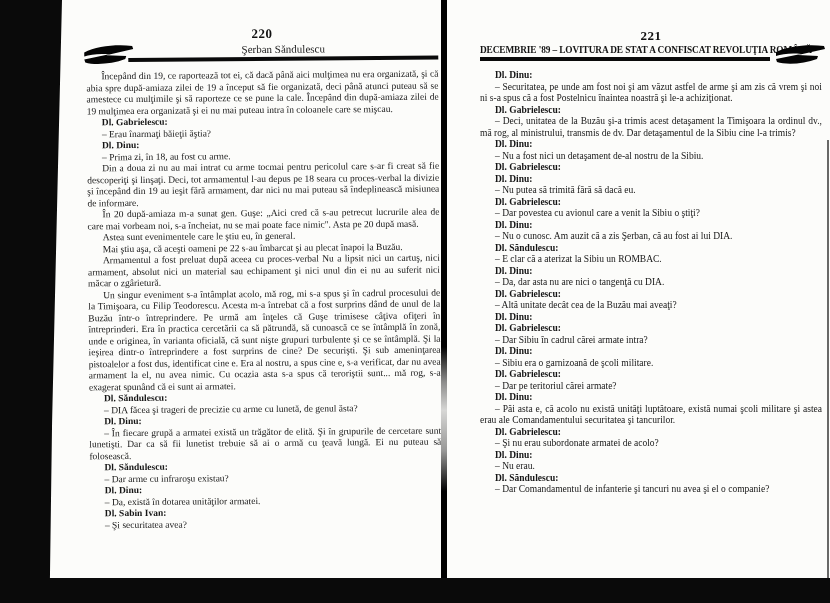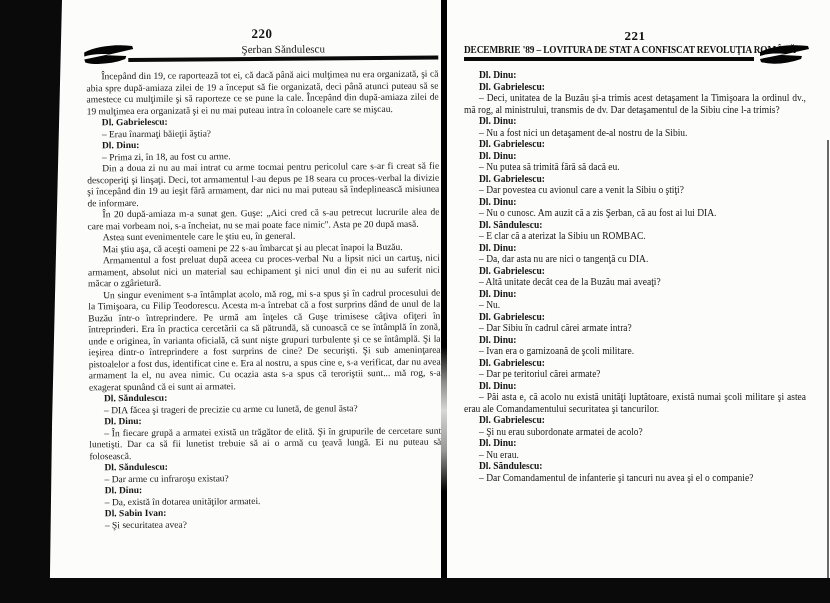--- a/index.html
+++ b/index.html
@@ -12,21 +12,21 @@
   .scan-left{position:absolute;left:0;top:0;width:62px;height:603px;background:#0a0a0a;
     clip-path:polygon(0 0,100% 0,93% 30%,84% 70%,80% 100%,0 100%);}
   .scan-bottom{position:absolute;left:46px;top:578px;width:784px;height:25px;background:#0a0a0a;}
   .scan-spine{position:absolute;left:441px;top:0;width:6px;height:578px;
     background:linear-gradient(to bottom,#000 0%,#000 60%,rgba(0,0,0,.45) 66%,rgba(0,0,0,.15) 71%,rgba(0,0,0,.4) 78%,#000 85%,#000 100%);}
   .scan-right{position:absolute;left:827px;top:140px;width:2px;height:438px;background:rgba(25,25,25,.65);}
 
   
   .page{position:absolute;color:#141414;}
   .page-left{left:88px;top:26px;width:352px;transform:rotate(-0.45deg);}
-  .page-right{left:464px;top:28px;width:342px;}
+  .page-right{left:480px;top:28px;width:342px;}
 
   .pagenum{text-align:center;font-weight:bold;font-size:13px;letter-spacing:.5px;color:#111;}
   .header{position:relative;margin-top:1px;border-bottom:4px solid #0a0a0a;padding-bottom:2px;}
   .page-left .header{margin-left:42px;text-align:center;font-size:11px;color:#1c1c1c;}
   .page-right .header{margin-right:52px;text-align:center;font-weight:bold;font-size:9.3px;
     letter-spacing:-0.1px;white-space:nowrap;transform-origin:left bottom;}
   .zswash{position:absolute;}
   .page-left .zswash{left:-46px;bottom:-9px;}
   .page-right .zswash{right:-56px;bottom:-10px;}
 
@@ -83,43 +83,43 @@
   <div class="header">
     <span>DECEMBRIE '89 – LOVITURA DE STAT A CONFISCAT REVOLUŢIA ROMÂNĂ</span>
     <span class="zswash">
       <svg width="52" height="22" viewBox="0 0 52 22">
         <path d="M2 9 C14 3 34 1 50 3 L51 6 L24 12 L44 13 L43 16 C30 21 12 22 3 19 L2 16 L27 11 C17 10 8 11 2 13 Z" fill="#050505"></path>
       </svg>
     </span>
   </div>
   <div class="page-body">
       <p class="speaker">Dl. Dinu:</p>
+      <p class="line">– Securitatea, pe unde am fost noi şi am văzut astfel de arme şi am zis că vrem şi noi ni s-a spus că a fost Postelnicu înaintea noastră şi le-a achiziţionat.</p>
       <p class="speaker">Dl. Gabrielescu:</p>
       <p class="line">– Deci, unitatea de la Buzău şi-a trimis acest detaşament la Timişoara la ordinul dv., mă rog, al ministrului, transmis de dv. Dar detaşamentul de la Sibiu cine l-a trimis?</p>
       <p class="speaker">Dl. Dinu:</p>
       <p class="line">– Nu a fost nici un detaşament de-al nostru de la Sibiu.</p>
       <p class="speaker">Dl. Gabrielescu:</p>
       <p class="speaker">Dl. Dinu:</p>
       <p class="line">– Nu putea să trimită fără să dacă eu.</p>
       <p class="speaker">Dl. Gabrielescu:</p>
       <p class="line">– Dar povestea cu avionul care a venit la Sibiu o ştiţi?</p>
       <p class="speaker">Dl. Dinu:</p>
       <p class="line">– Nu o cunosc. Am auzit că a zis Şerban, că au fost ai lui DIA.</p>
       <p class="speaker">Dl. Săndulescu:</p>
       <p class="line">– E clar că a aterizat la Sibiu un ROMBAC.</p>
       <p class="speaker">Dl. Dinu:</p>
       <p class="line">– Da, dar asta nu are nici o tangenţă cu DIA.</p>
       <p class="speaker">Dl. Gabrielescu:</p>
       <p class="line">– Altă unitate decât cea de la Buzău mai aveaţi?</p>
       <p class="speaker">Dl. Dinu:</p>
-      <p class="line">– Nu.</p>
       <p class="speaker">Dl. Gabrielescu:</p>
       <p class="line">– Dar Sibiu în cadrul cărei armate intra?</p>
       <p class="speaker">Dl. Dinu:</p>
-      <p class="line">– Ivan era o garnizoană de şcoli militare.</p>
+      <p class="line">– Sibiu era o garnizoană de şcoli militare.</p>
       <p class="speaker">Dl. Gabrielescu:</p>
       <p class="line">– Dar pe teritoriul cărei armate?</p>
       <p class="speaker">Dl. Dinu:</p>
       <p class="line">– Păi asta e, că acolo nu există unităţi luptătoare, există numai şcoli militare şi astea erau ale Comandamentului securitatea şi tancurilor.</p>
       <p class="speaker">Dl. Gabrielescu:</p>
       <p class="line">– Şi nu erau subordonate armatei de acolo?</p>
       <p class="speaker">Dl. Dinu:</p>
       <p class="line">– Nu erau.</p>
       <p class="speaker">Dl. Săndulescu:</p>
       <p class="line">– Dar Comandamentul de infanterie şi tancuri nu avea şi el o companie?</p>

